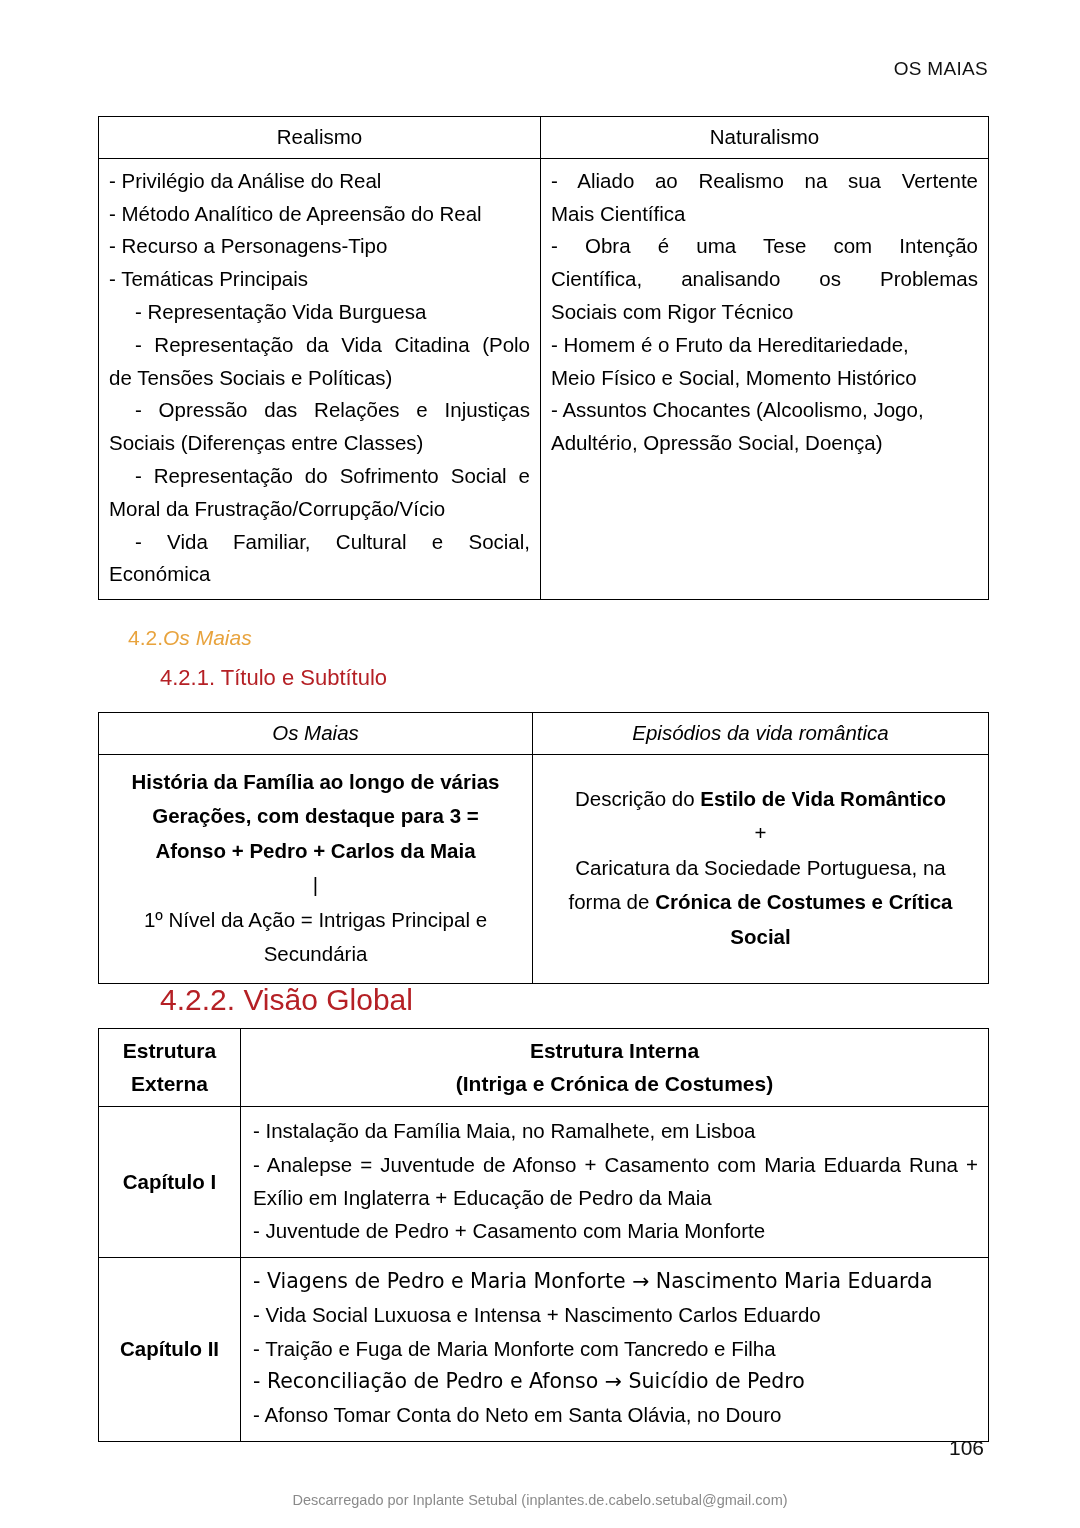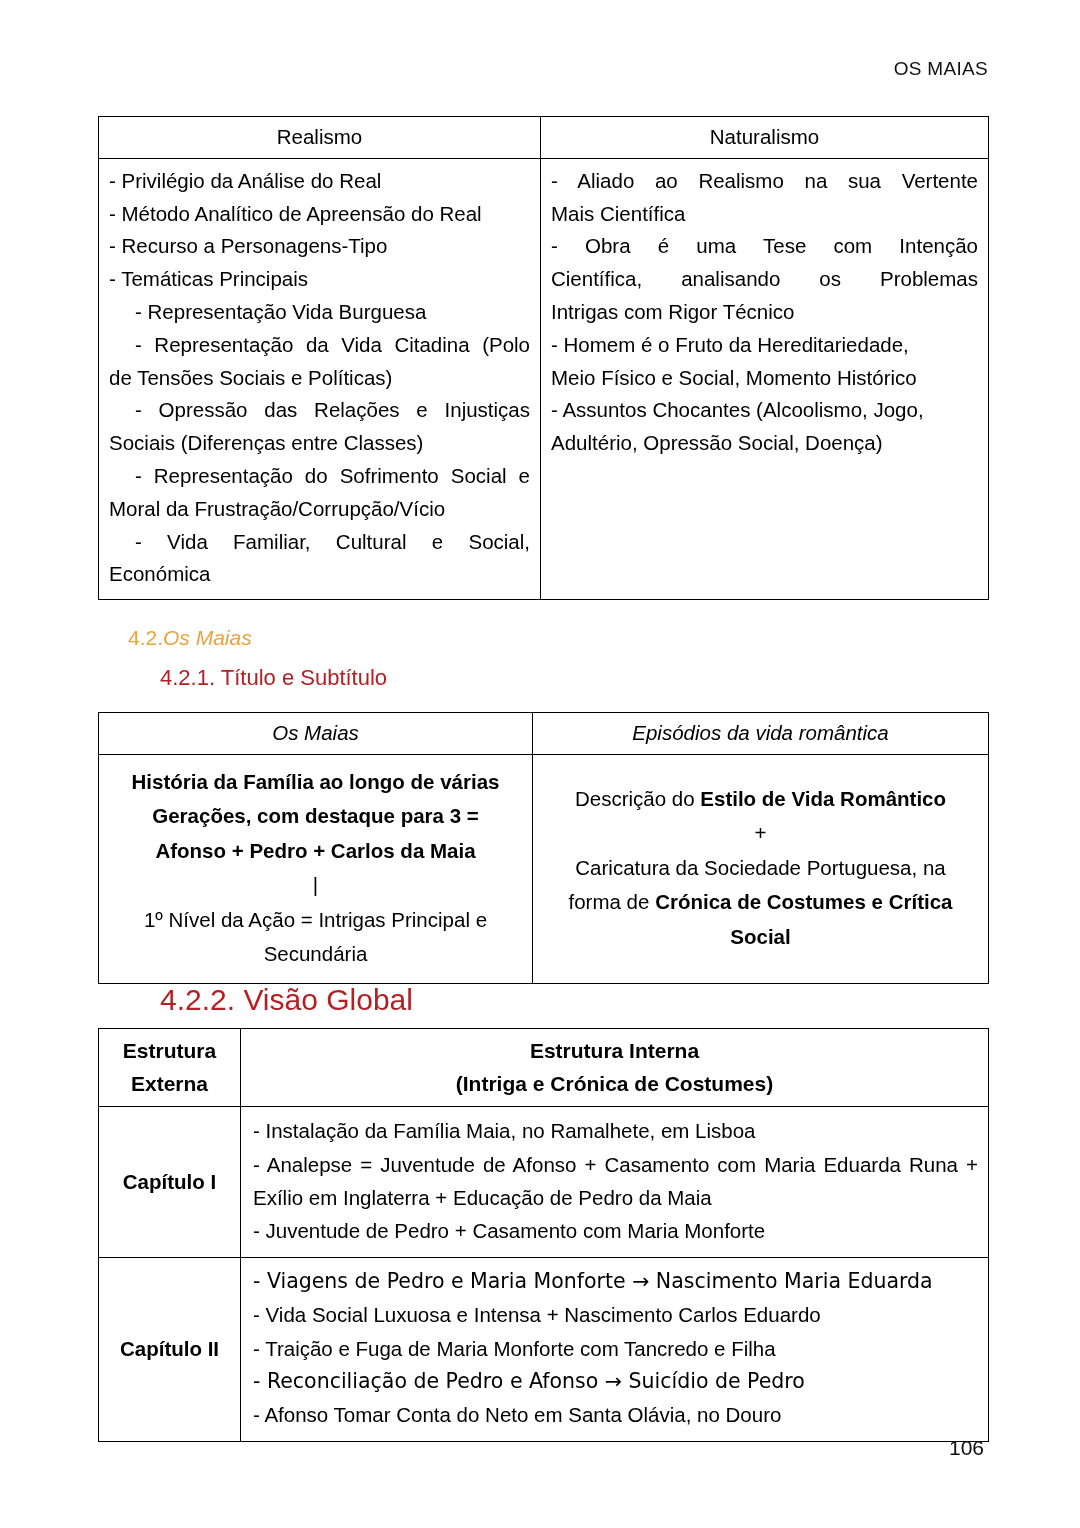--- a/index.html
+++ b/index.html
@@ -216,21 +216,21 @@
             <span class="jline indent">- Vida Familiar, Cultural e Social,</span>
             <span class="jline-free">Económica</span>
           </div>
         </td>
         <td class="body-cell middle">
           <div class="para">
             <span class="jline">- Aliado ao Realismo na sua Vertente</span>
             <span class="jline-free">Mais Científica</span>
             <span class="jline">- Obra é uma Tese com Intenção</span>
             <span class="jline">Científica, analisando os Problemas</span>
-            <span class="jline-free">Intrigas com Rigor Técnico</span>
+            <span class="jline-free">Sociais com Rigor Técnico</span>
             <span class="jline-free">- Homem é o Fruto da Hereditariedade,</span>
             <span class="jline-free">Meio Físico e Social, Momento Histórico</span>
             <span class="jline-free">- Assuntos Chocantes (Alcoolismo, Jogo,</span>
             <span class="jline-free">Adultério, Opressão Social, Doença)</span>
           </div>
         </td>
       </tr>
     </tbody>
   </table>
 
@@ -306,14 +306,15 @@
           <div>- Traição e Fuga de Maria Monforte com Tancredo e Filha</div>
           <div class="arrow">- Reconciliação de Pedro e Afonso → Suicídio de Pedro</div>
           <div>- Afonso Tomar Conta do Neto em Santa Olávia, no Douro</div>
         </td>
       </tr>
     </tbody>
   </table>
 
   <div class="page-number">106</div>
 
+  <div class="footer-note">Descarregado por Inplante Setubal (inplantes.de.cabelo.setubal@gmail.com)</div>
 
 </div>
 
 </body></html>

